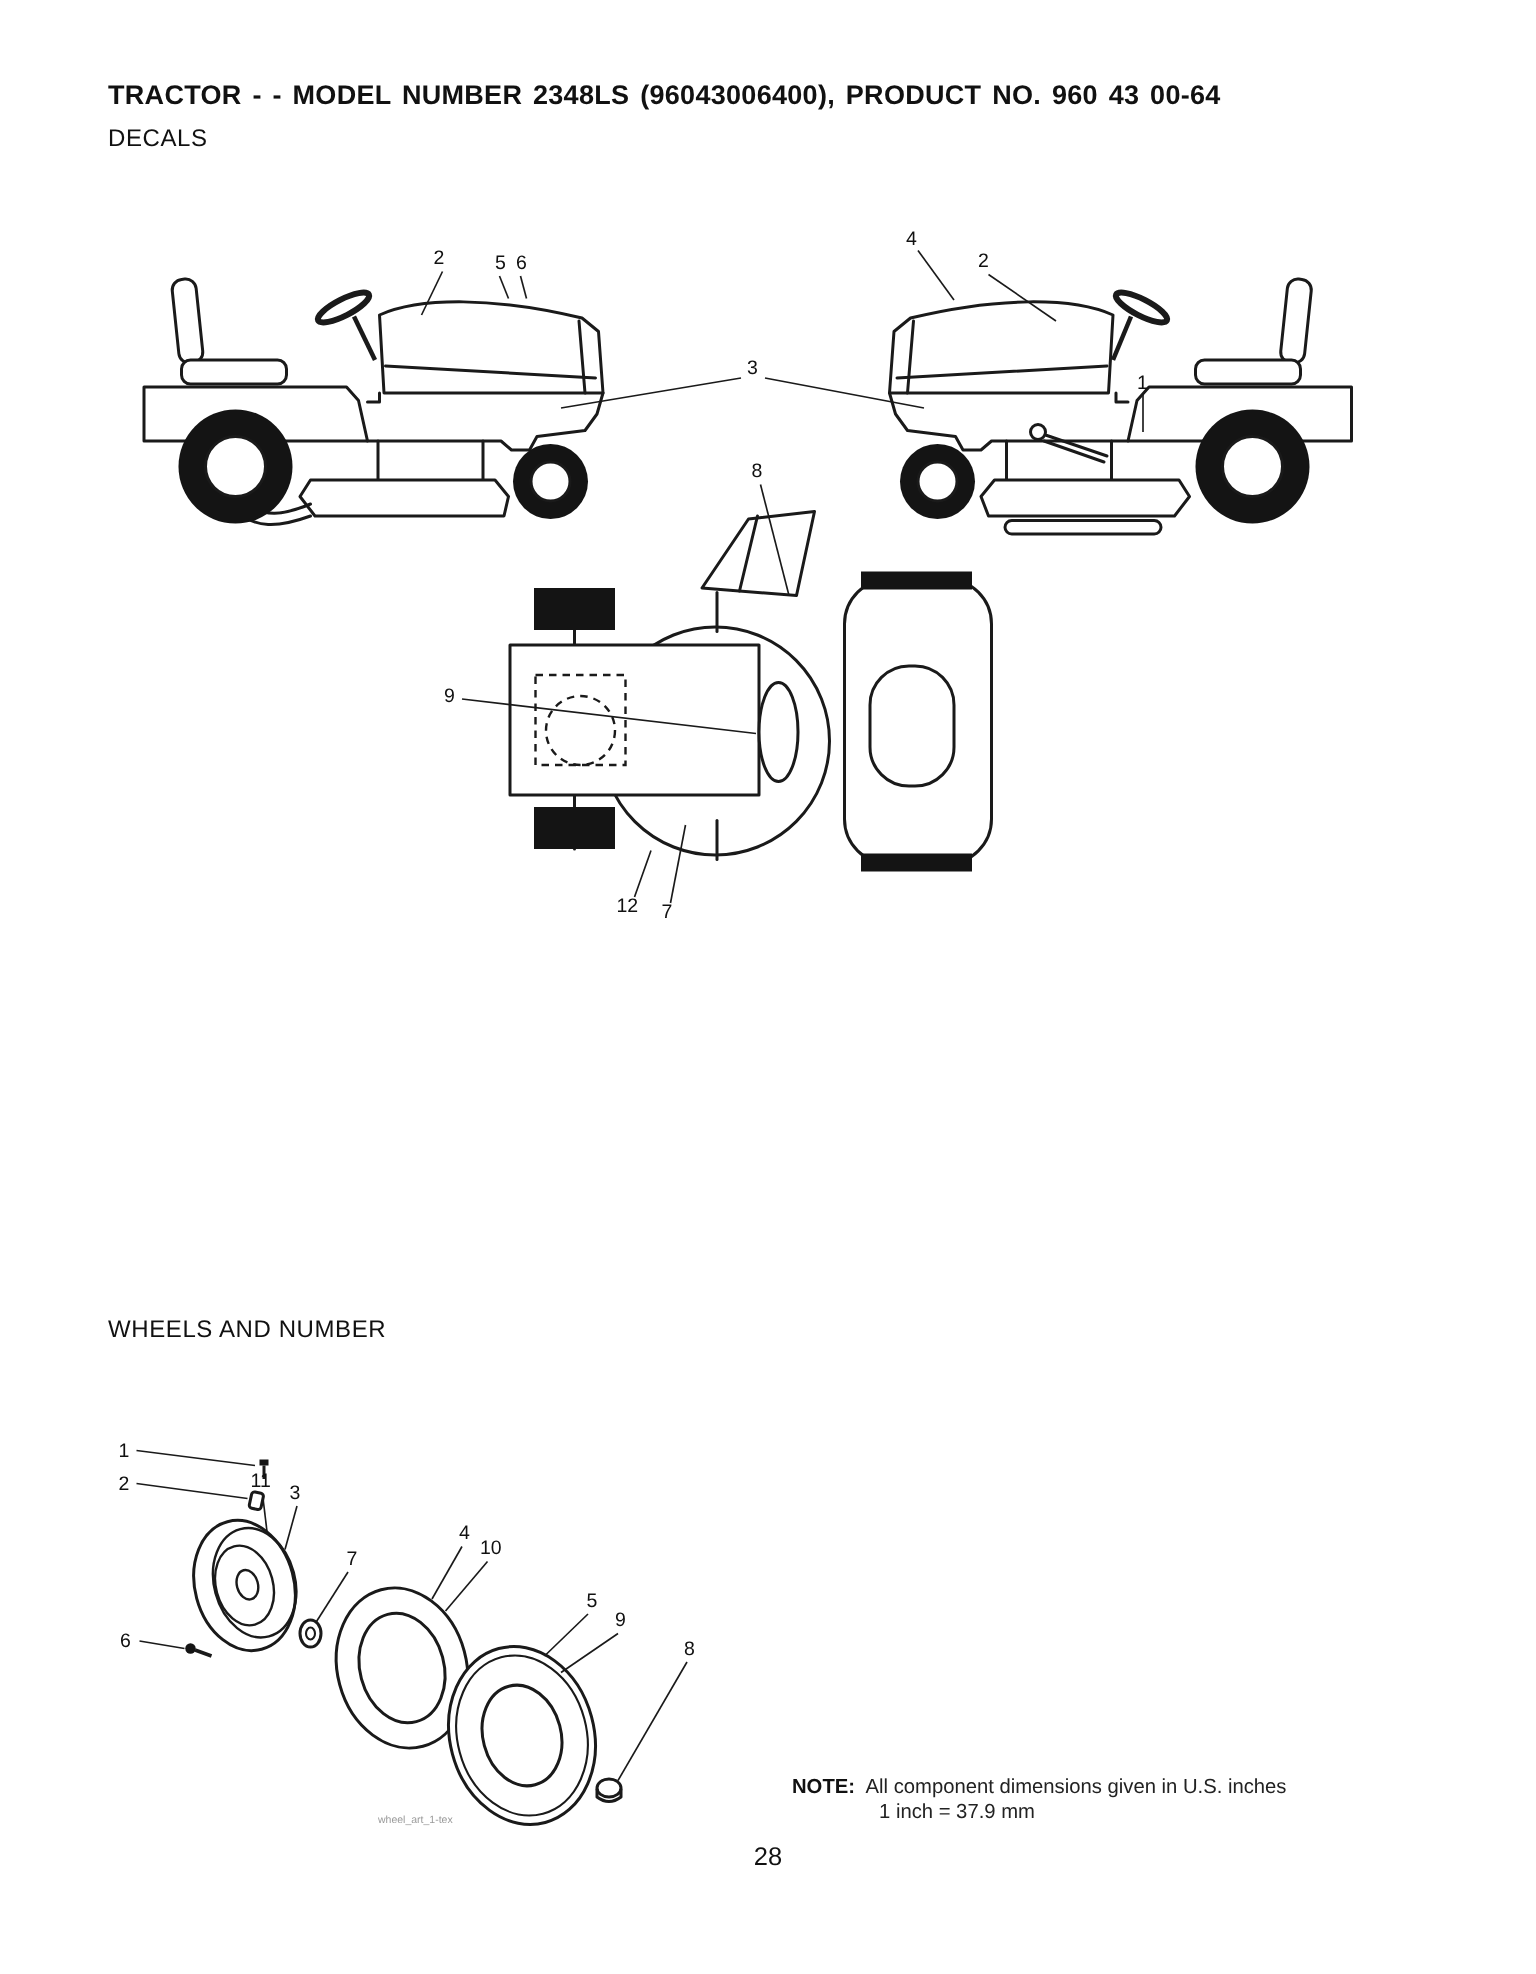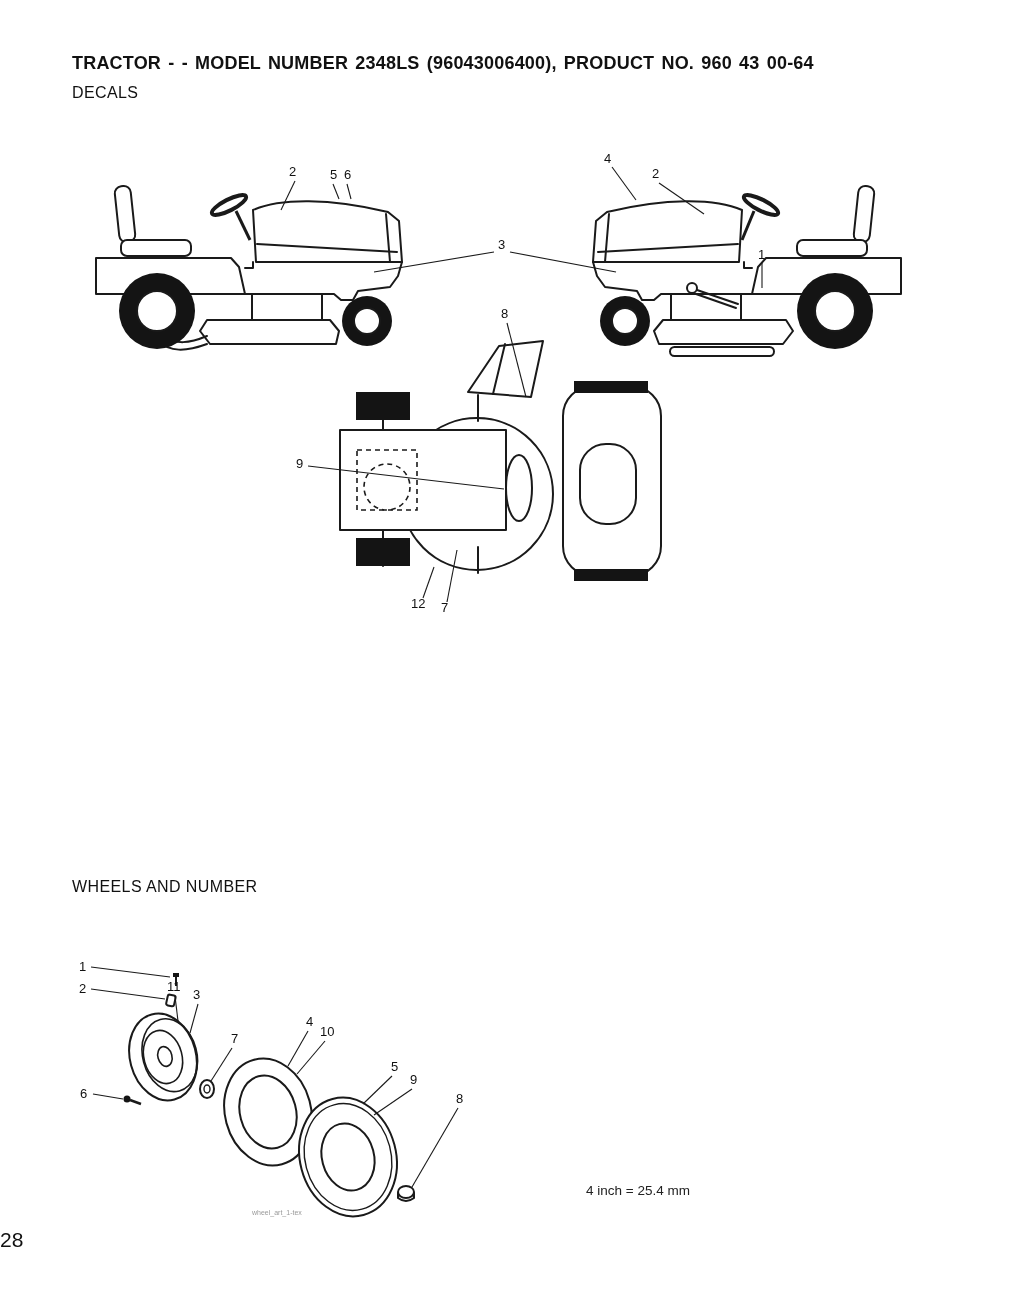--- a/index.html
+++ b/index.html
@@ -14,21 +14,21 @@
   .ln{fill:none;stroke:#1a1a1a;stroke-width:2;stroke-linecap:round;stroke-linejoin:round}
   .fw{fill:#ffffff;stroke:#1a1a1a;stroke-width:2;stroke-linejoin:round}
   .fb{fill:#141414;stroke:none}
   .dash{fill:none;stroke:#1a1a1a;stroke-width:1.6;stroke-dasharray:5 4}
   .leader{fill:none;stroke:#1a1a1a;stroke-width:1.1}
   .callout{font-family:"Liberation Sans",sans-serif;font-size:13px;fill:#111}
   .wm{font-family:"Liberation Sans",sans-serif;font-size:7px;fill:#9a9a9a}
   .note{position:absolute;left:528px;top:1182px;font-size:13.5px;line-height:17px;color:#222;width:430px}
   .note b{font-weight:700;margin-right:7px;color:#111}
   .note-l2{margin-left:58px}
-  .pageno{position:absolute;left:0;top:1228px;width:1024px;font-size:21px;color:#111}
+  .pageno{position:absolute;left:0;top:1228px;width:1024px;text-align:center;font-size:17px;color:#111}
 </style>
 </head>
 <body>
 
 <div class="page">
 
   <div class="title">TRACTOR - - MODEL NUMBER 2348LS (96043006400), PRODUCT NO. 960 43 00-64</div>
   <div class="heading" id="decals-heading">DECALS</div>
   <div class="heading" id="wheels-heading">WHEELS AND NUMBER</div>
 
@@ -200,18 +200,21 @@
         <text x="320" y="1036" class="callout">10</text>
         <text x="391" y="1071" class="callout">5</text>
         <text x="410" y="1084" class="callout">9</text>
         <text x="456" y="1103" class="callout">8</text>
         <text x="80" y="1098" class="callout">6</text>
       </g>
     </g>
   </svg>
 
   <div class="note">
-    <div class="note-l2">4 inch = 25.4 mm</div>
+    <div>
+      <b>NOTE:</b><span>All component dimensions given in U.S. inches</span>
+    </div>
+    <div class="note-l2">1 inch = 37.9 mm</div>
   </div>
 
   <div class="pageno">28</div>
 
 </div>
 
 </body></html>

